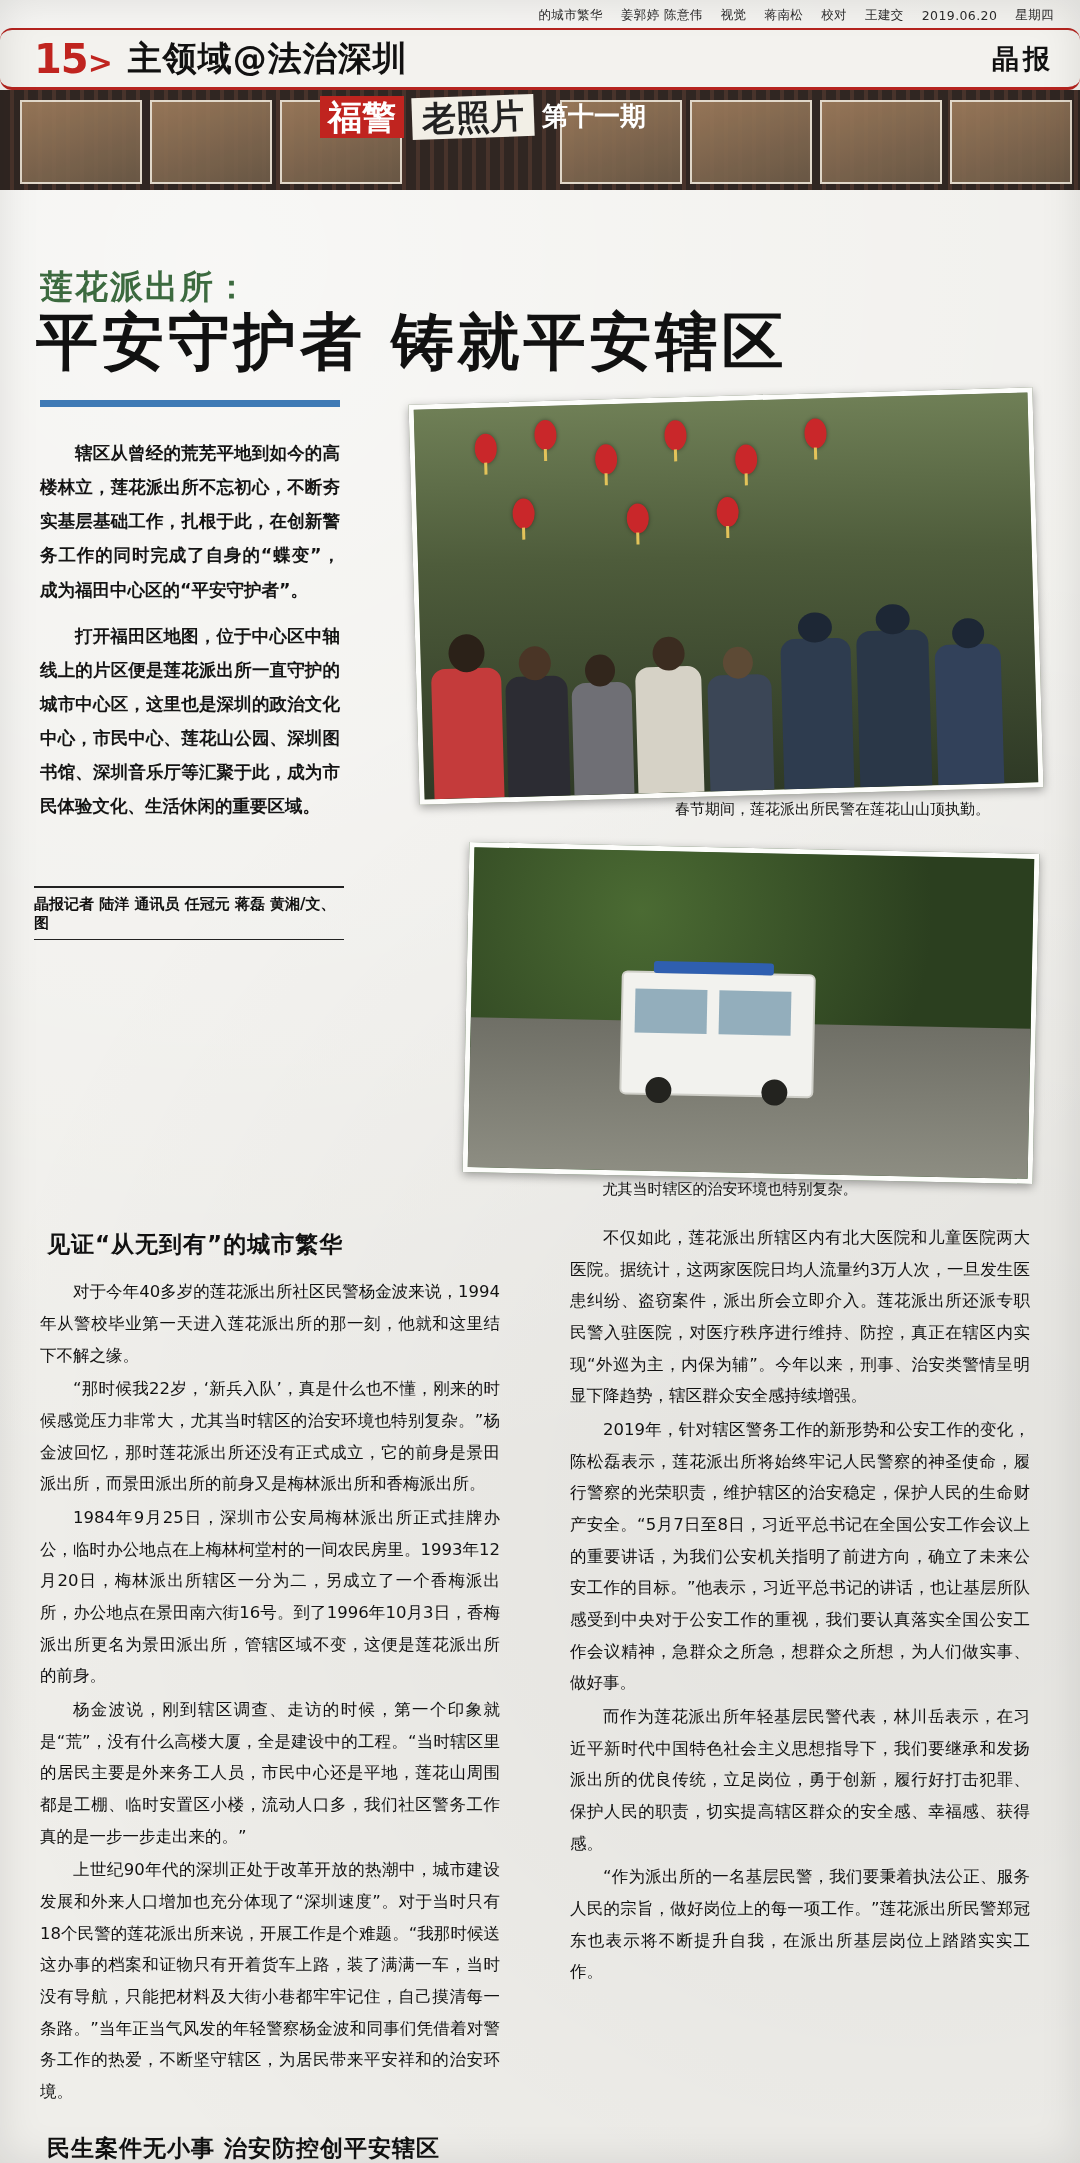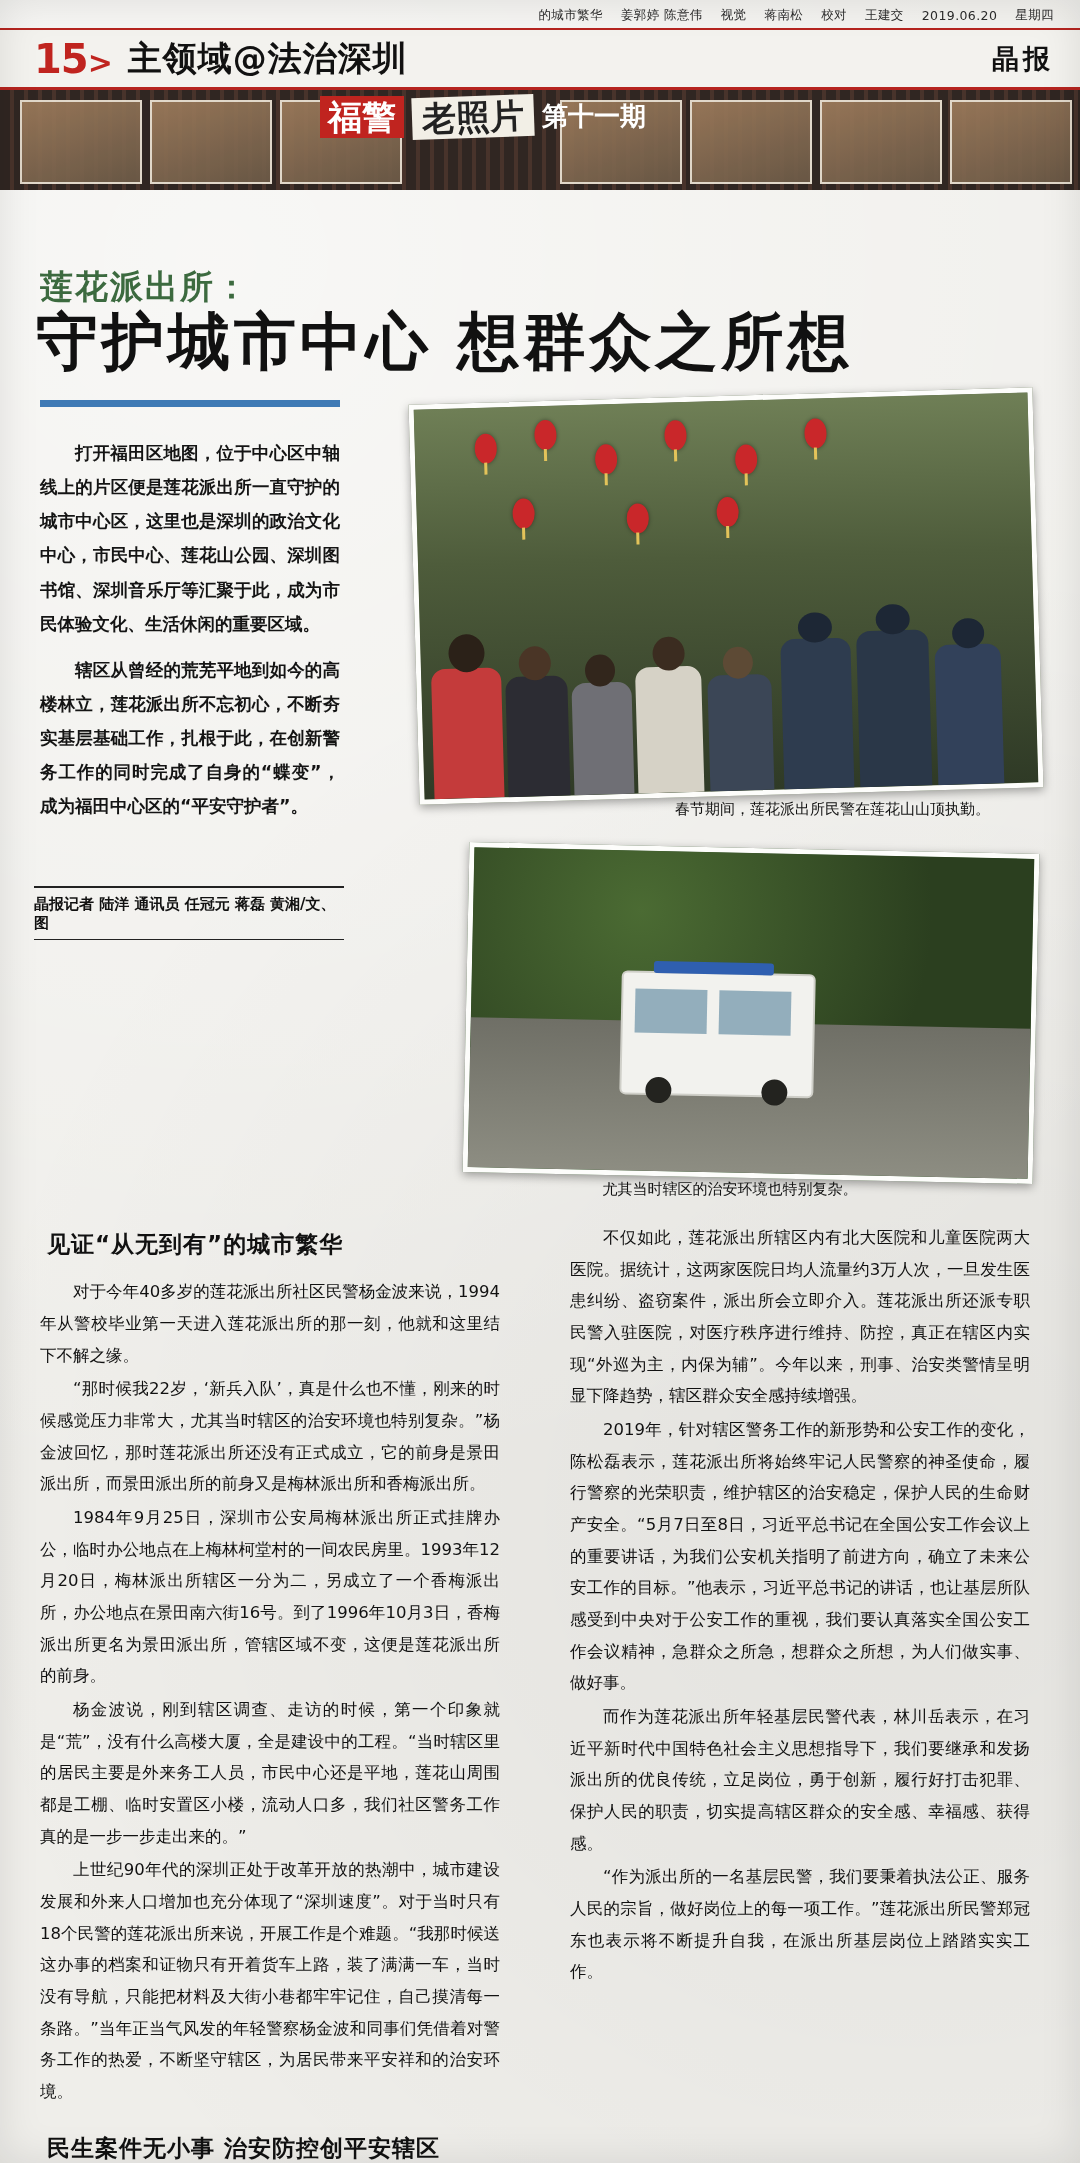--- a/index.html
+++ b/index.html
@@ -19,20 +19,21 @@
     display:flex;align-items:center;justify-content:flex-end;
     gap:18px;padding-right:26px;box-sizing:border-box;
     font-family:"DejaVu Sans", sans-serif;font-size:12.5px;color:#2b2b2b;
     letter-spacing:.4px;
   }
   .masthead{
     position:absolute;left:0;top:28px;width:1080px;height:62px;
     border-top:2px solid #b5241f;border-bottom:3px solid #b5241f;
     display:flex;align-items:center;box-sizing:border-box;
     background:#f3f2ee;
+    border-radius:12px;
   }
   .pagenum{
     font-family:"DejaVu Sans", sans-serif;
     font-size:40px;font-weight:bold;color:#c0241f;margin-left:34px;
     letter-spacing:-1px;
   }
   .pagenum .arrow{font-size:30px;}
   .section-title{
     font-family:"DejaVu Sans", sans-serif;
     font-size:34px;font-weight:bold;color:#111;margin-left:16px;letter-spacing:1px;
@@ -191,26 +192,26 @@
     <div class="ph" style="left:820px;"></div>
     <div class="ph" style="left:950px;"></div>
   </div>
   <div class="banner-label">
     <div class="bl-red">福警</div>
     <div class="bl-white">老照片</div>
     <div class="bl-plain">第十一期</div>
   </div>
 
   <div class="kicker">莲花派出所：</div>
-  <div class="headline">守护城市中心  想群众之所想</div>
+  <div class="headline">平安守护者  铸就平安辖区</div>
   <div class="rule"></div>
 
   <div class="lead">
+    <p>辖区从曾经的荒芜平地到如今的高楼林立，莲花派出所不忘初心，不断夯实基层基础工作，扎根于此，在创新警务工作的同时完成了自身的“蝶变”，成为福田中心区的“平安守护者”。</p>
     <p>打开福田区地图，位于中心区中轴线上的片区便是莲花派出所一直守护的城市中心区，这里也是深圳的政治文化中心，市民中心、莲花山公园、深圳图书馆、深圳音乐厅等汇聚于此，成为市民体验文化、生活休闲的重要区域。</p>
-    <p>辖区从曾经的荒芜平地到如今的高楼林立，莲花派出所不忘初心，不断夯实基层基础工作，扎根于此，在创新警务工作的同时完成了自身的“蝶变”，成为福田中心区的“平安守护者”。</p>
   </div>
 
   <div class="byline">
     <span class="lbl">晶报记者</span>
     <span>陆洋  通讯员  任冠元  蒋磊  黄湘/文、图</span>
   </div>
 
   <div class="photo1">
     <div class="p1-sky"></div>
     <div class="lantern" style="left:60px;top:26px;"></div>

